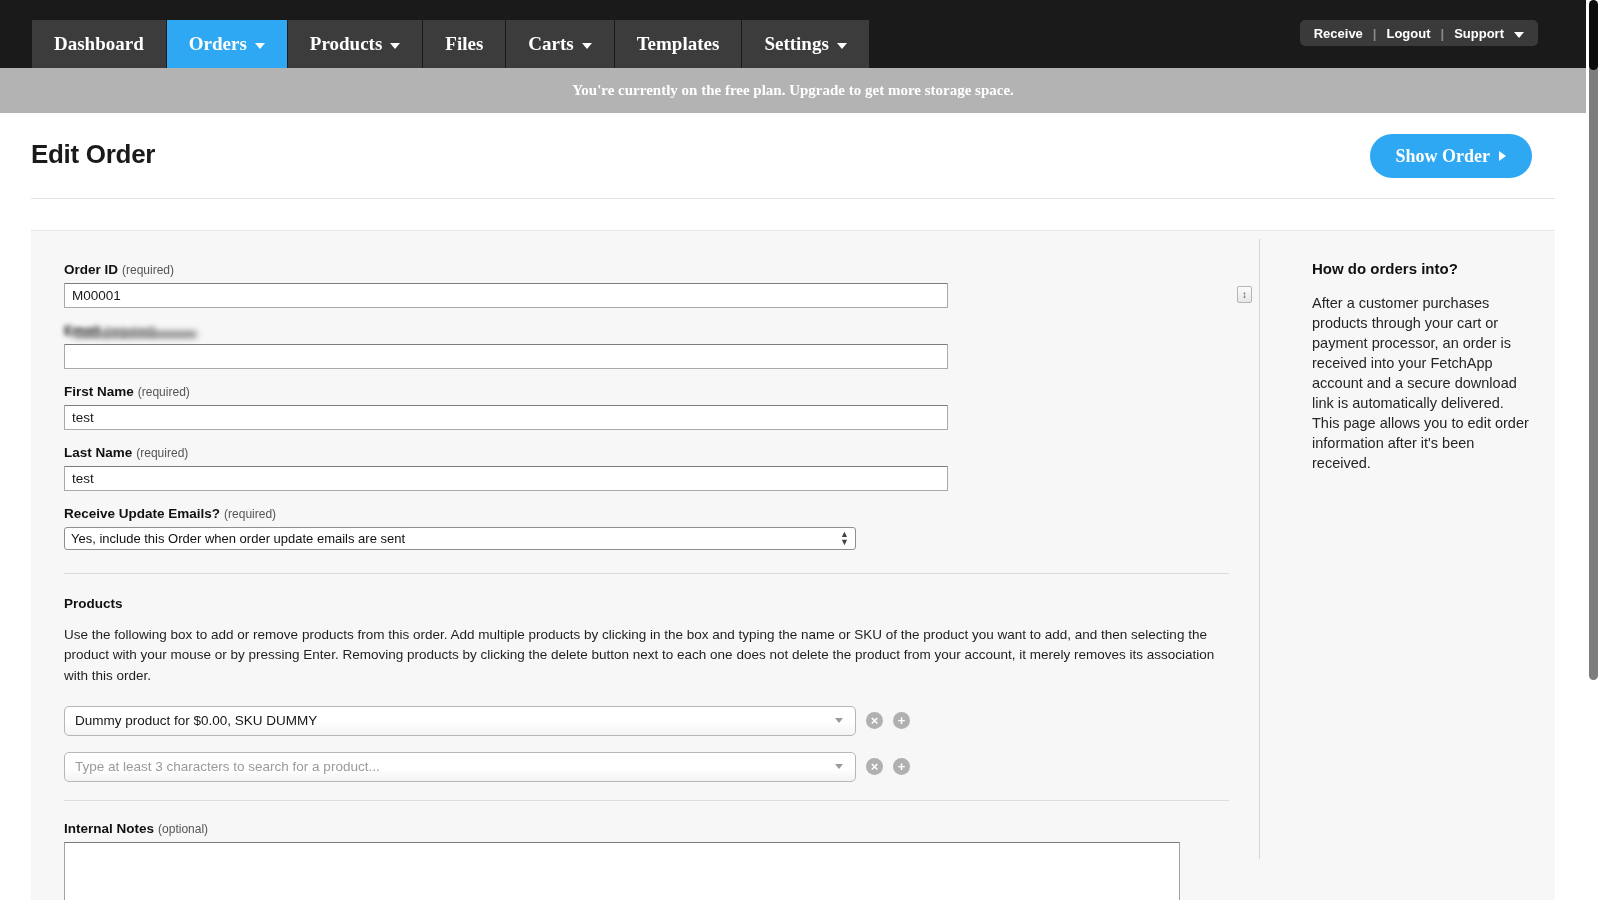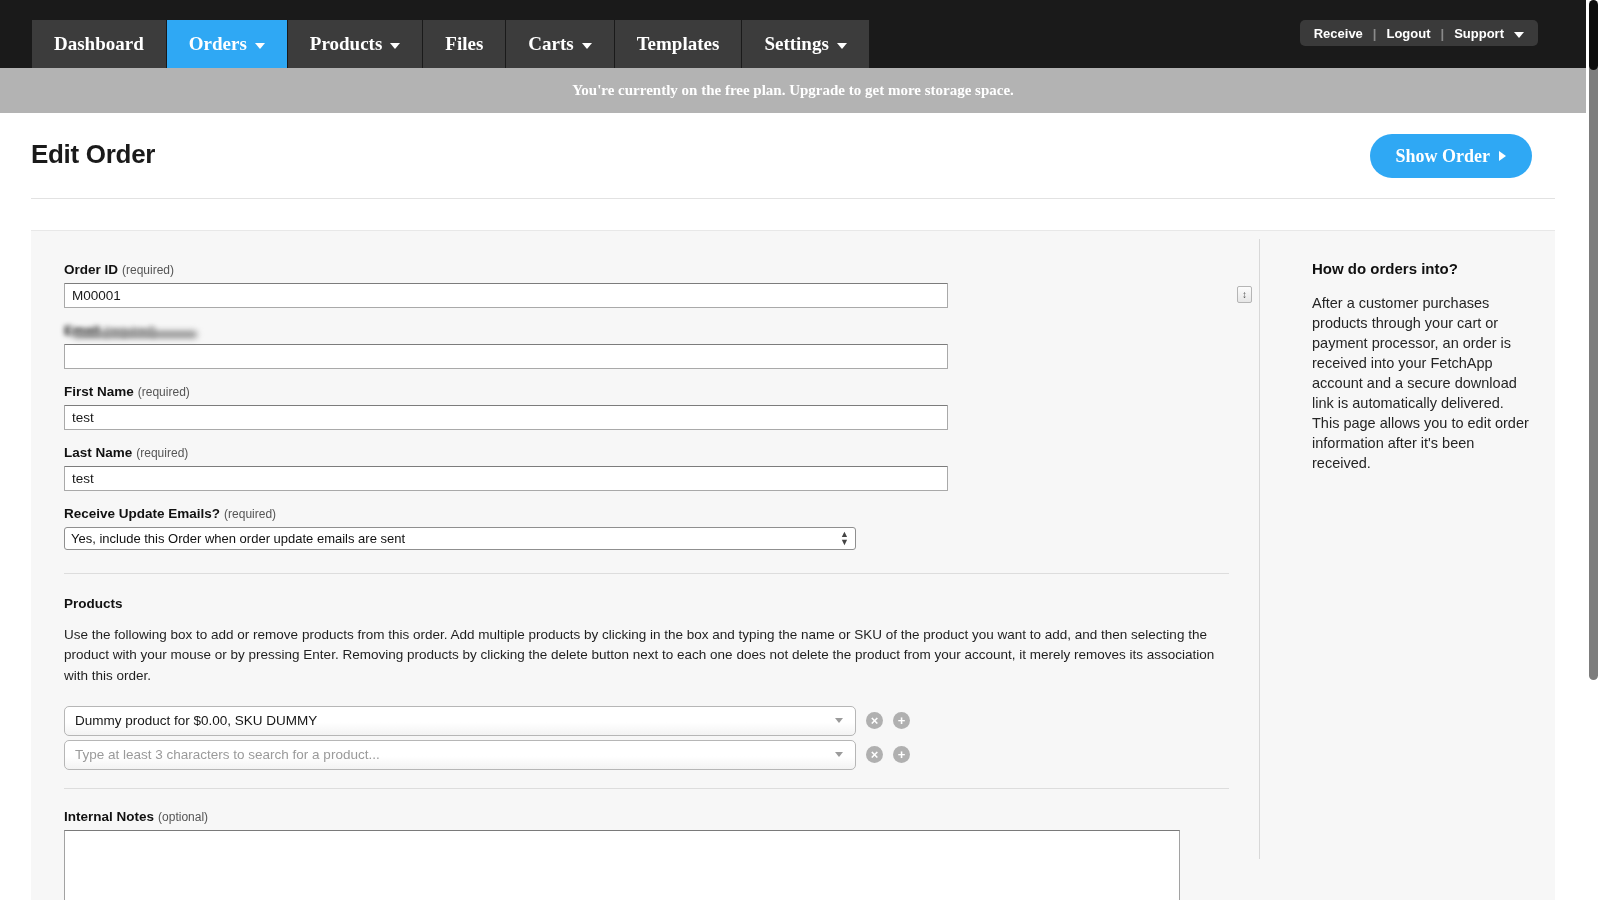--- a/index.html
+++ b/index.html
@@ -269,21 +269,21 @@
     color: #1f1f1f;
     width: 1155px;
     margin-bottom: 20px;
   }
 
   
   .product-row {
     display: flex;
     align-items: center;
     gap: 10px;
-    margin-bottom: 4px;
+    margin-bottom: 16px;
   }
   .chosen {
     position: relative;
     width: 792px;
     height: 30px;
     border: 1px solid #b6b6b6;
     border-radius: 5px;
     background: linear-gradient(#ffffff 55%, #f3f3f3 100%);
     display: flex;
     align-items: center;

